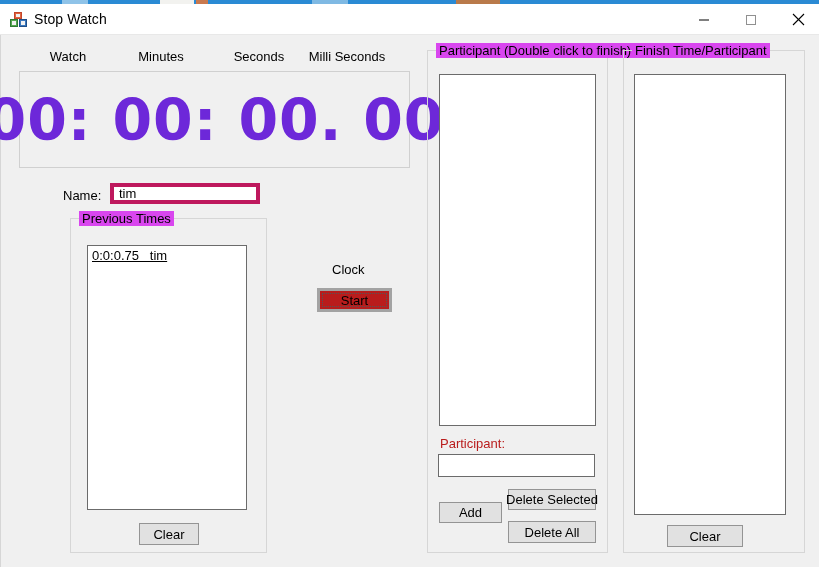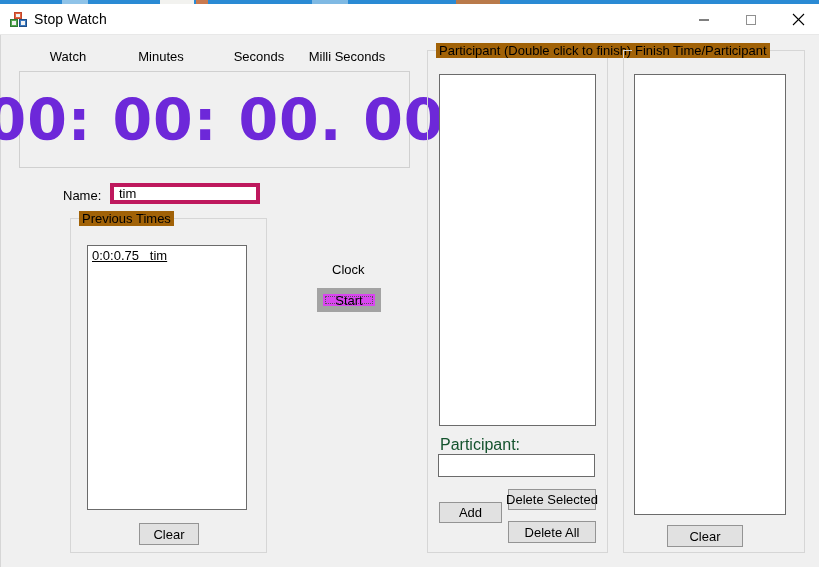--- a/index.html
+++ b/index.html
@@ -141,21 +141,21 @@
   .groupbox {
     position: absolute;
     border: 1px solid #d6d6d6;
     box-sizing: border-box;
     background: transparent;
   }
   .groupbox > .gb-title {
     position: absolute;
     top: -8px;
     left: 8px;
-    background: #a16207;
+    background: #d946ef;
     padding: 0 3px;
     font-size: 13px;
     color: #000;
     white-space: nowrap;
   }
 
   #gb-previous-times { left: 70px; top: 218px; width: 197px; height: 335px; }
   #gb-participant    { left: 427px; top: 50px;  width: 181px; height: 503px; }
   #gb-finish         { left: 623px; top: 50px;  width: 182px; height: 503px; }
 
@@ -185,23 +185,23 @@
   
   .clock-label {
     position: absolute;
     left: 332px; top: 262px;
     font-size: 13px;
     color: #000;
   }
   .start-wrap {
     position: absolute;
     left: 317px; top: 288px;
-    width: 64px; height: 24px;
-    border: 6px solid #a3a3a3;
-    background: #d946ef;
+    width: 75px; height: 24px;
+    border: 3px solid #a3a3a3;
+    background: #b91c1c;
     box-sizing: border-box;
   }
   .start-inner {
     position: absolute;
     left: 2px; top: 2px;
     right: 2px; bottom: 2px;
     border: 1px dotted #555;
     display: flex;
     align-items: center;
     justify-content: center;
@@ -229,22 +229,22 @@
   #btn-clear-left   { left: 139px; top: 523px; width: 60px; height: 22px; }
   #btn-add          { left: 439px; top: 502px; width: 63px; height: 21px; }
   #btn-delete-sel   { left: 508px; top: 489px; width: 88px; height: 21px; }
   #btn-delete-all   { left: 508px; top: 521px; width: 88px; height: 22px; }
   #btn-clear-right  { left: 667px; top: 525px; width: 76px; height: 22px; }
 
   
   .participant-label {
     position: absolute;
     left: 440px; top: 436px;
-    font-size: 16px;
-    color: #14532d;
+    font-size: 13px;
+    color: #b91c1c;
   }
   .participant-input {
     position: absolute;
     left: 438px; top: 454px;
     width: 157px; height: 23px;
     background: #ffffff;
     border: 1px solid #6b6b6b;
     box-sizing: border-box;
     font-family: "Liberation Sans", sans-serif;
     font-size: 13px;

